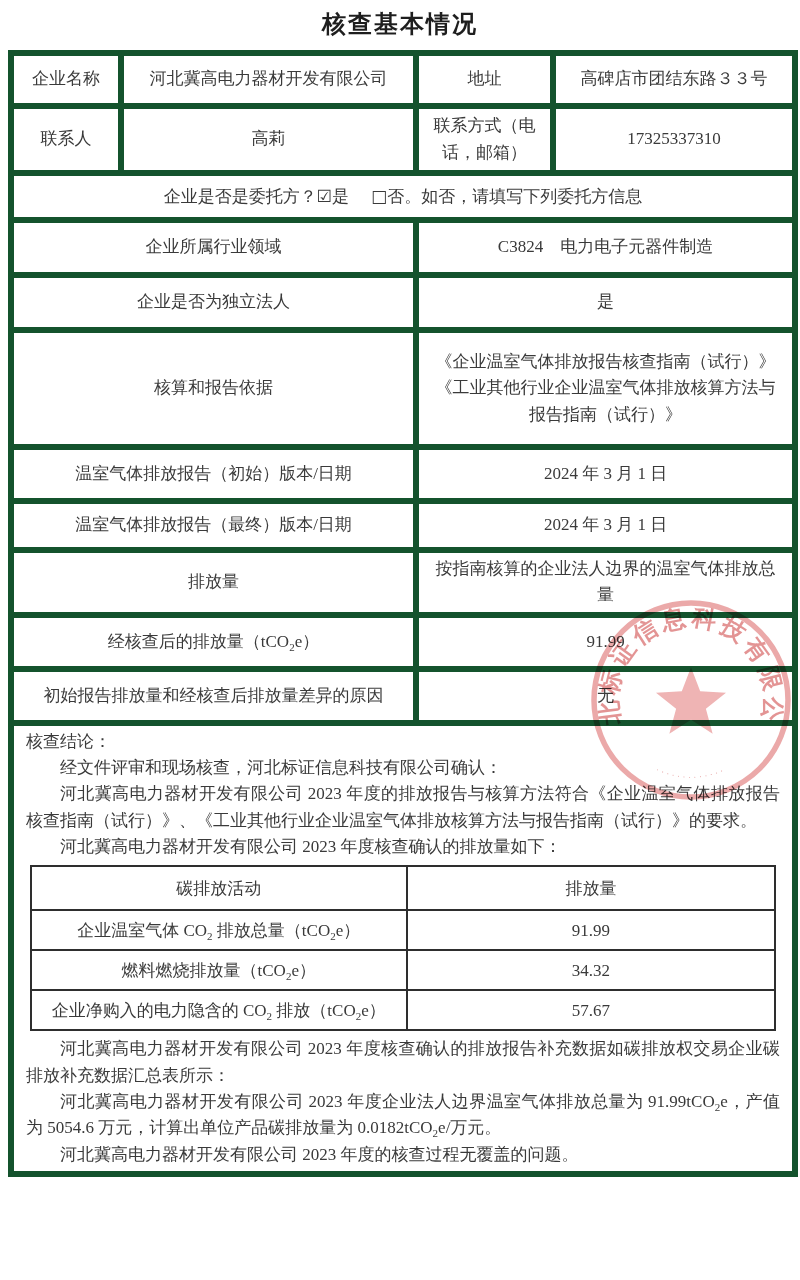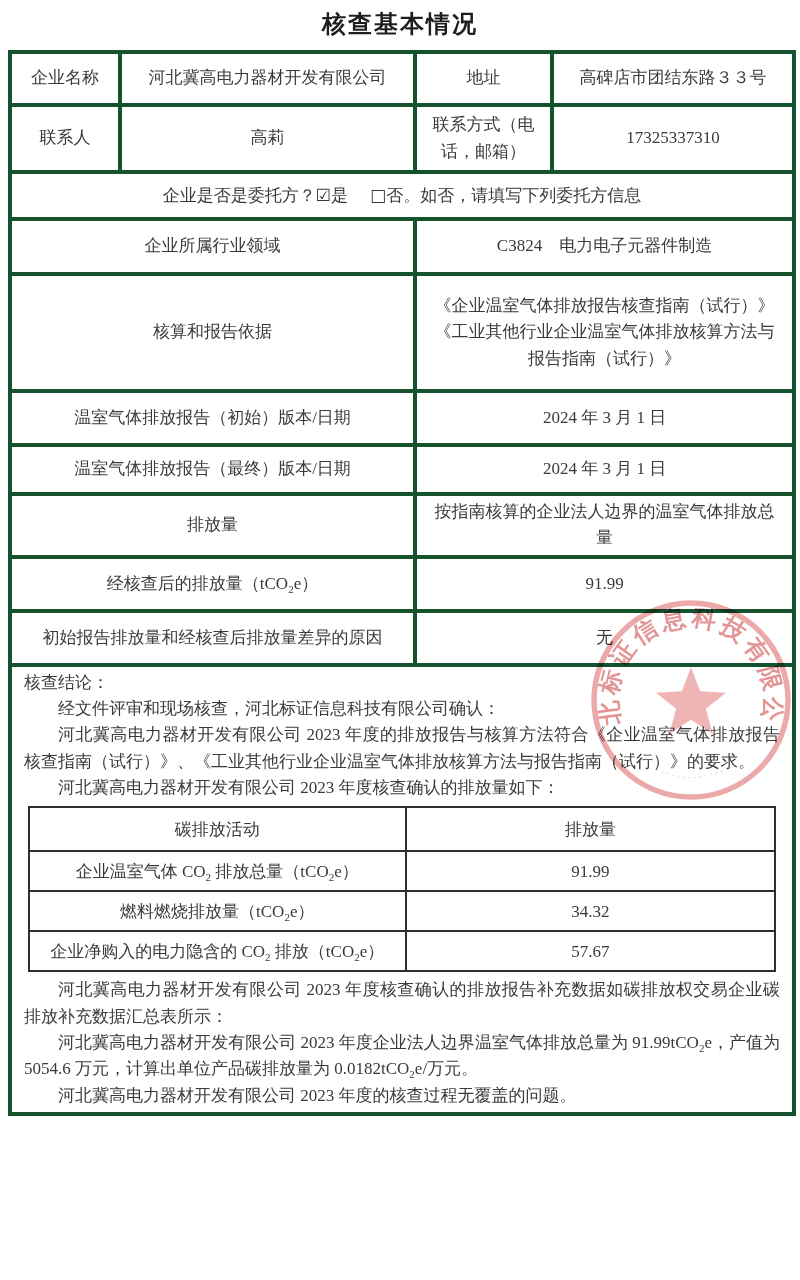--- a/index.html
+++ b/index.html
@@ -12,21 +12,21 @@
   .doc-title{
     margin:8px 0 9px 0;text-align:center;font-size:24px;font-weight:bold;
     color:#1e1e1e;letter-spacing:2px;
     font-family:"Liberation Sans","DejaVu Sans",sans-serif;
   }
   table.main{
     position:absolute;left:8px;top:42px;width:784px;
     border-collapse:collapse;table-layout:fixed;font-size:17px;color:#3a3a3a;
   }
   table.main td{
-    border:4px solid #14532d;text-align:center;vertical-align:middle;
+    border:6px solid #14532d;text-align:center;vertical-align:middle;
     padding:3px 12px;line-height:1.55;
   }
   tr.r1{height:53px;} tr.r2{height:67px;margin-top:42px;} tr.r3{height:47px;margin-left:12px;}
   tr.r4{height:55px;margin-top:36px;} tr.r5{height:55px;} tr.r6{height:117px;}
   tr.r7{height:54px;} tr.r8{height:49px;} tr.r9{height:60px;}
   tr.r10{height:51px;} tr.r11{height:54px;} tr.r12{height:54px;}
   td.wrap2{padding:3px 16px;}
   .box-glyph{font-family:"DejaVu Sans","Liberation Sans",sans-serif;font-size:17px;}
   .gap{display:inline-block;width:22px;}
   sub{font-size:11px;line-height:0;}
@@ -91,20 +91,24 @@
       <td colspan="4">
         <span>企业是否是委托方？</span><span class="box-glyph">☑</span><span>是</span><span class="gap"></span><span class="box-glyph">□</span><span>否。如否，请填写下列委托方信息</span>
       </td>
     </tr>
 
     <tr class="r4">
       <td colspan="2">企业所属行业领域</td>
       <td colspan="2">C3824　电力电子元器件制造</td>
     </tr>
 
+    <tr class="r5">
+      <td colspan="2">企业是否为独立法人</td>
+      <td colspan="2">是</td>
+    </tr>
 
     <tr class="r6">
       <td colspan="2">核算和报告依据</td>
       <td colspan="2" class="wrap2">
         <div>《企业温室气体排放报告核查指南（试行）》</div>
         <div>《工业其他行业企业温室气体排放核算方法与报告指南（试行）》</div>
       </td>
     </tr>
 
     <tr class="r7">

